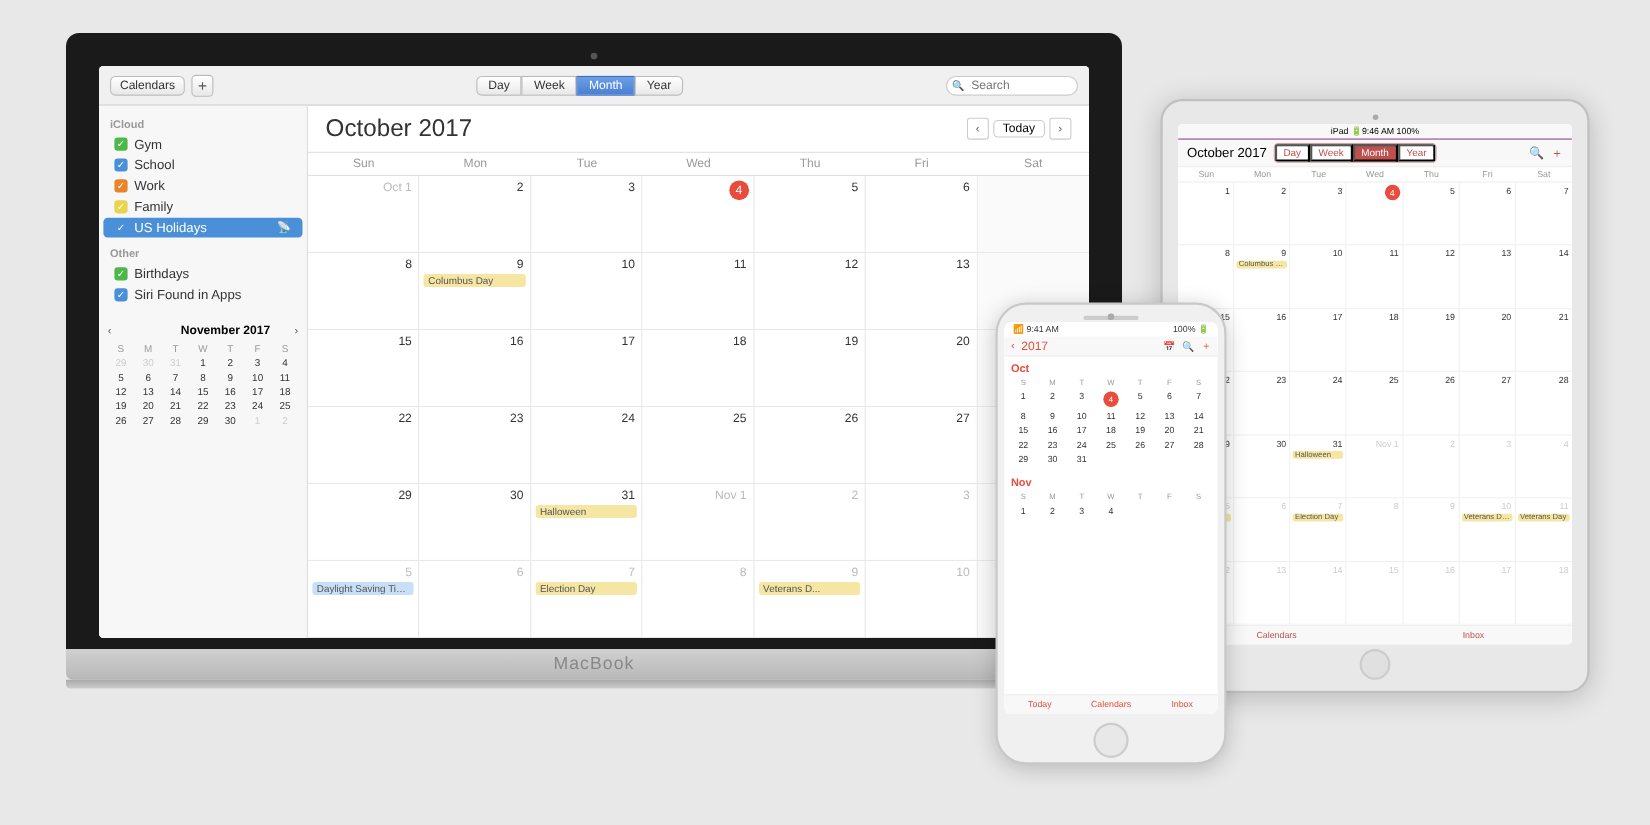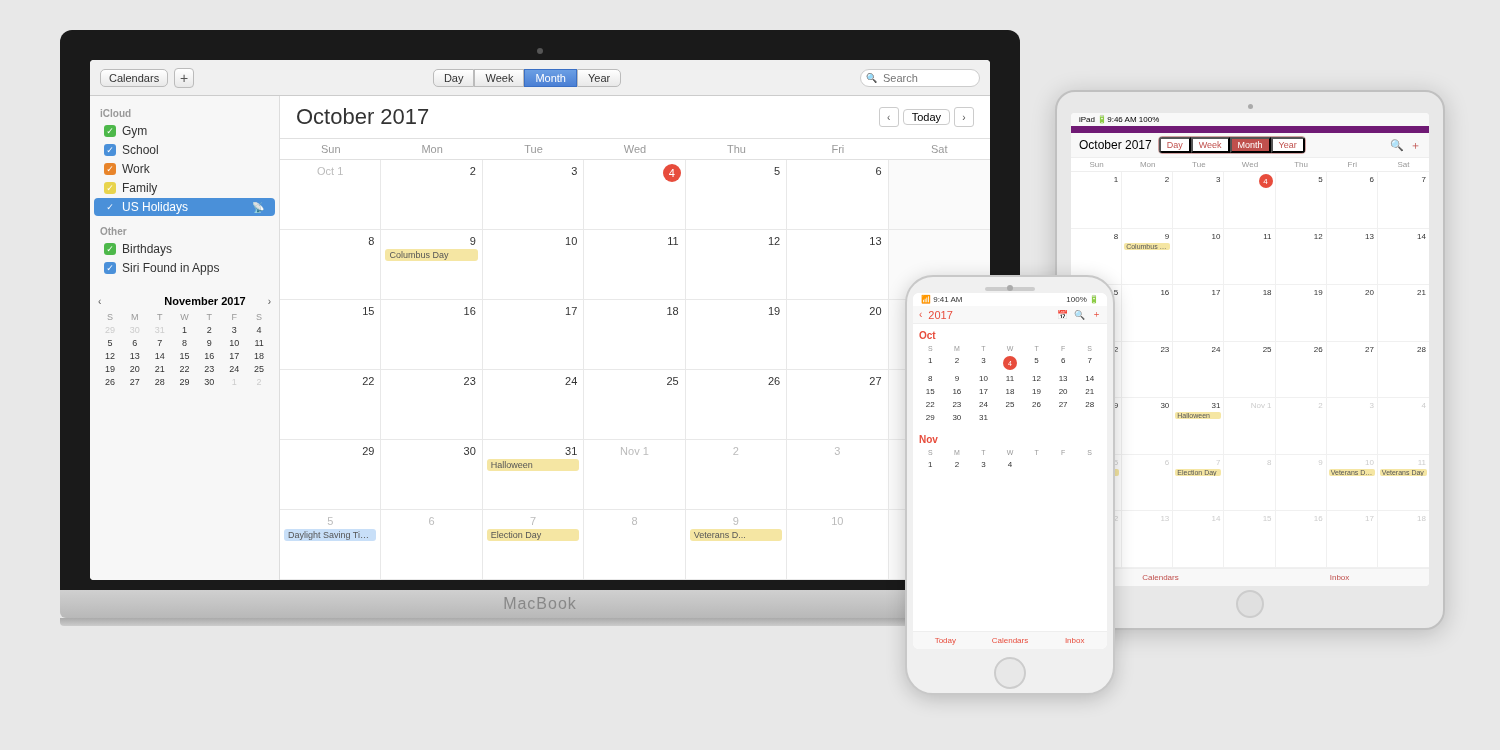--- a/index.html
+++ b/index.html
@@ -299,21 +299,21 @@
     }
     .cal-date.today {
       background: #e74c3c;
       color: white;
       border-radius: 50%;
       width: 18px; height: 18px;
       display: flex; align-items: center; justify-content: center;
       margin-left: auto;
       font-size: 11px;
     }
-    .cal-date.other-month { color: #bbb; text-align: center; }
+    .cal-date.other-month { color: #bbb; }
     .cal-event {
       background: #f5e6a3;
       border-radius: 3px;
       padding: 1px 4px;
       font-size: 9px;
       color: #555;
       margin-top: 1px;
       overflow: hidden;
       white-space: nowrap;
       text-overflow: ellipsis;
@@ -465,25 +465,25 @@
       width: 28px; height: 28px;
       border: 2px solid #ccc;
       border-radius: 50%;
       margin: 4px auto 0;
       background: #e0e0e0;
     }
 
     
     .ipad-status {
       display: flex;
-      justify-content: flex-start;
+      justify-content: center;
       padding: 2px 8px;
       font-size: 8px;
       background: #f8f8f8;
-      border-bottom: 7px solid #701a75;
+      border-bottom: 1px solid #701a75;
     }
     .ipad-cal-toolbar {
       display: flex;
       align-items: center;
       padding: 3px 8px;
       border-bottom: 1px solid #eee;
       gap: 6px;
       background: #f8f8f8;
     }
     .ipad-cal-title { font-size: 12px; font-weight: 500; }

